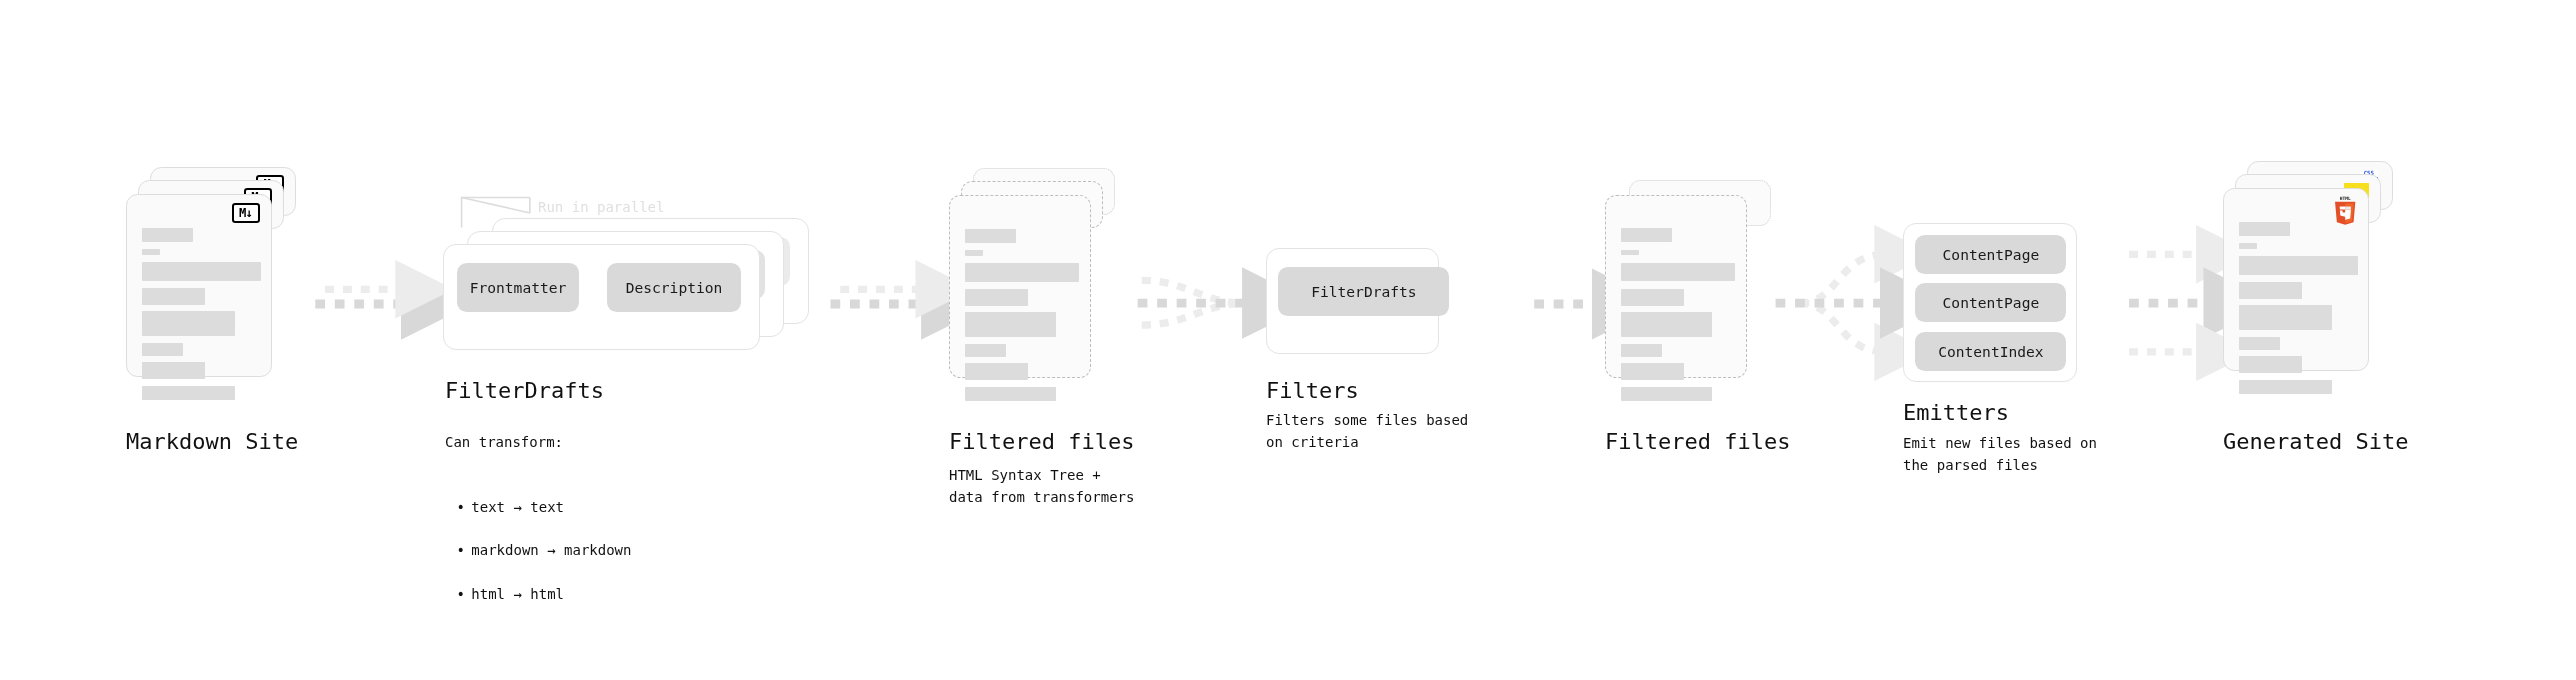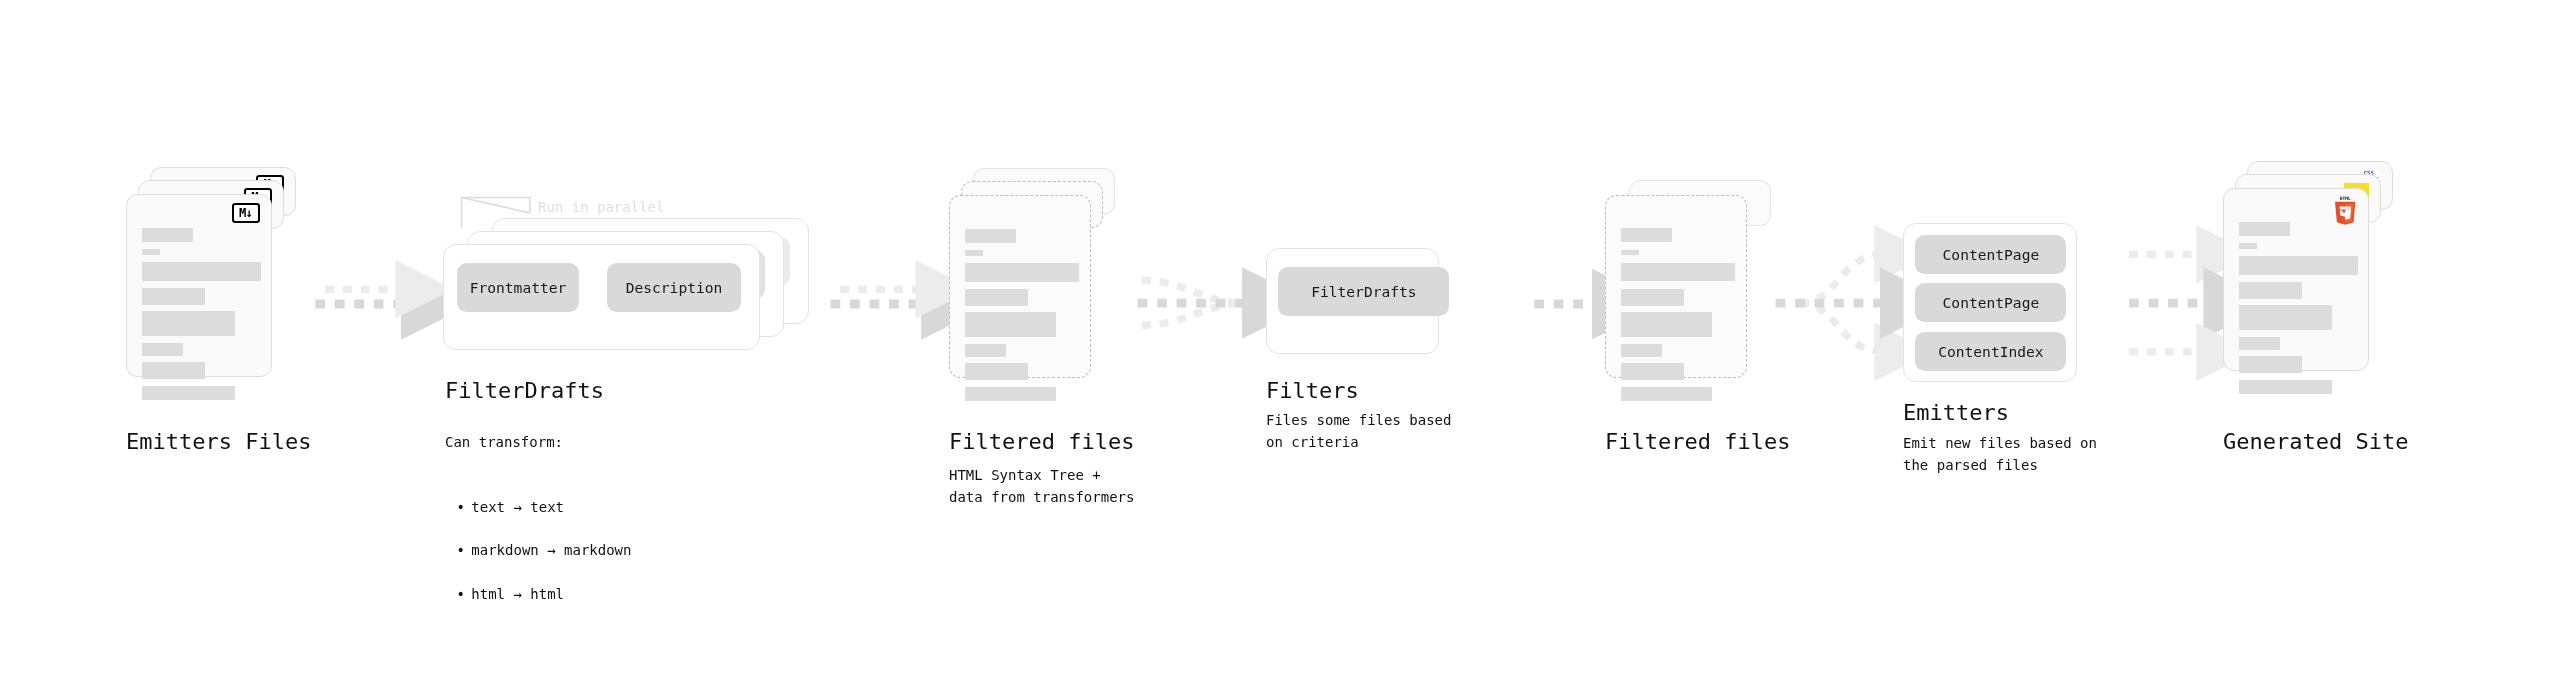--- a/index.html
+++ b/index.html
@@ -220,21 +220,21 @@
       <div class="skel" style="left:14.6px; top:54px; width:18.7px;  height:5.7px;"></div>
       <div class="skel" style="left:14.6px; top:67px; width:119px; height:18.7px;"></div>
       <div class="skel" style="left:14.6px; top:93px; width:63px; height:17px;"></div>
       <div class="skel" style="left:14.6px; top:116px; width:93px; height:25px;"></div>
       <div class="skel" style="left:14.6px; top:148px; width:41px; height:13px;"></div>
       <div class="skel" style="left:14.6px; top:167px; width:63px; height:17px;"></div>
       <div class="skel" style="left:14.6px; top:191px; width:93px; height:14px;"></div>
     </div>
   </div>
 
-  <div class="node-title" style="left:126px; top:429px;">Emitters Files</div>
+  <div class="node-title" style="left:126px; top:429px;">Markdown Site</div>
 
   <div class="faint-label" style="left:538px; top:199px;">Run in parallel</div>
 
   <div class="node" style="left:443px; top:218px;">
 
     <div class="container-box" style="left:49px; top:0px; width:317px; height:106px;">
       <div class="plugin-chip ghost2" style="left:13px; top:18px; width:122px; height:49px; color:transparent;">Frontmatter</div>
       <div class="plugin-chip ghost2" style="left:163px; top:18px; width:134px; height:49px; color:transparent;">Description</div>
     </div>
 
@@ -279,21 +279,21 @@
   <div class="node-desc" style="left:949px; top:465px;">HTML Syntax Tree +
 data from transformers</div>
 
   <div class="node" style="left:1266px; top:248px;">
     <div class="container-box" style="left:0px; top:0px; width:173px; height:106px;">
       <div class="plugin-chip" style="left:11.4px; top:18px; width:171px; height:49px;">FilterDrafts</div>
     </div>
   </div>
 
   <div class="node-title" style="left:1266px; top:378px;">Filters</div>
-  <div class="node-desc" style="left:1266px; top:410px;">Files some files based
+  <div class="node-desc" style="left:1266px; top:410px;">Filters some files based
 on criteria</div>
 
   <div class="node doc-stack" style="left:1605px; top:180px;">
     <div class="doc-card dashed dotted-top" style="left:24.4px; top:0px; width:142px; height:46px;"></div>
     <div class="doc-card dashed" style="left:0px; top:14.6px; width:142px; height:183px;">
       <div class="skel" style="left:14.6px; top:32.5px; width:51px;  height:14px;"></div>
       <div class="skel" style="left:14.6px; top:54px; width:18.7px;  height:5.7px;"></div>
       <div class="skel" style="left:14.6px; top:67px; width:114px; height:18.7px;"></div>
       <div class="skel" style="left:14.6px; top:93px; width:63px; height:17px;"></div>
       <div class="skel" style="left:14.6px; top:116px; width:91px; height:25px;"></div>

